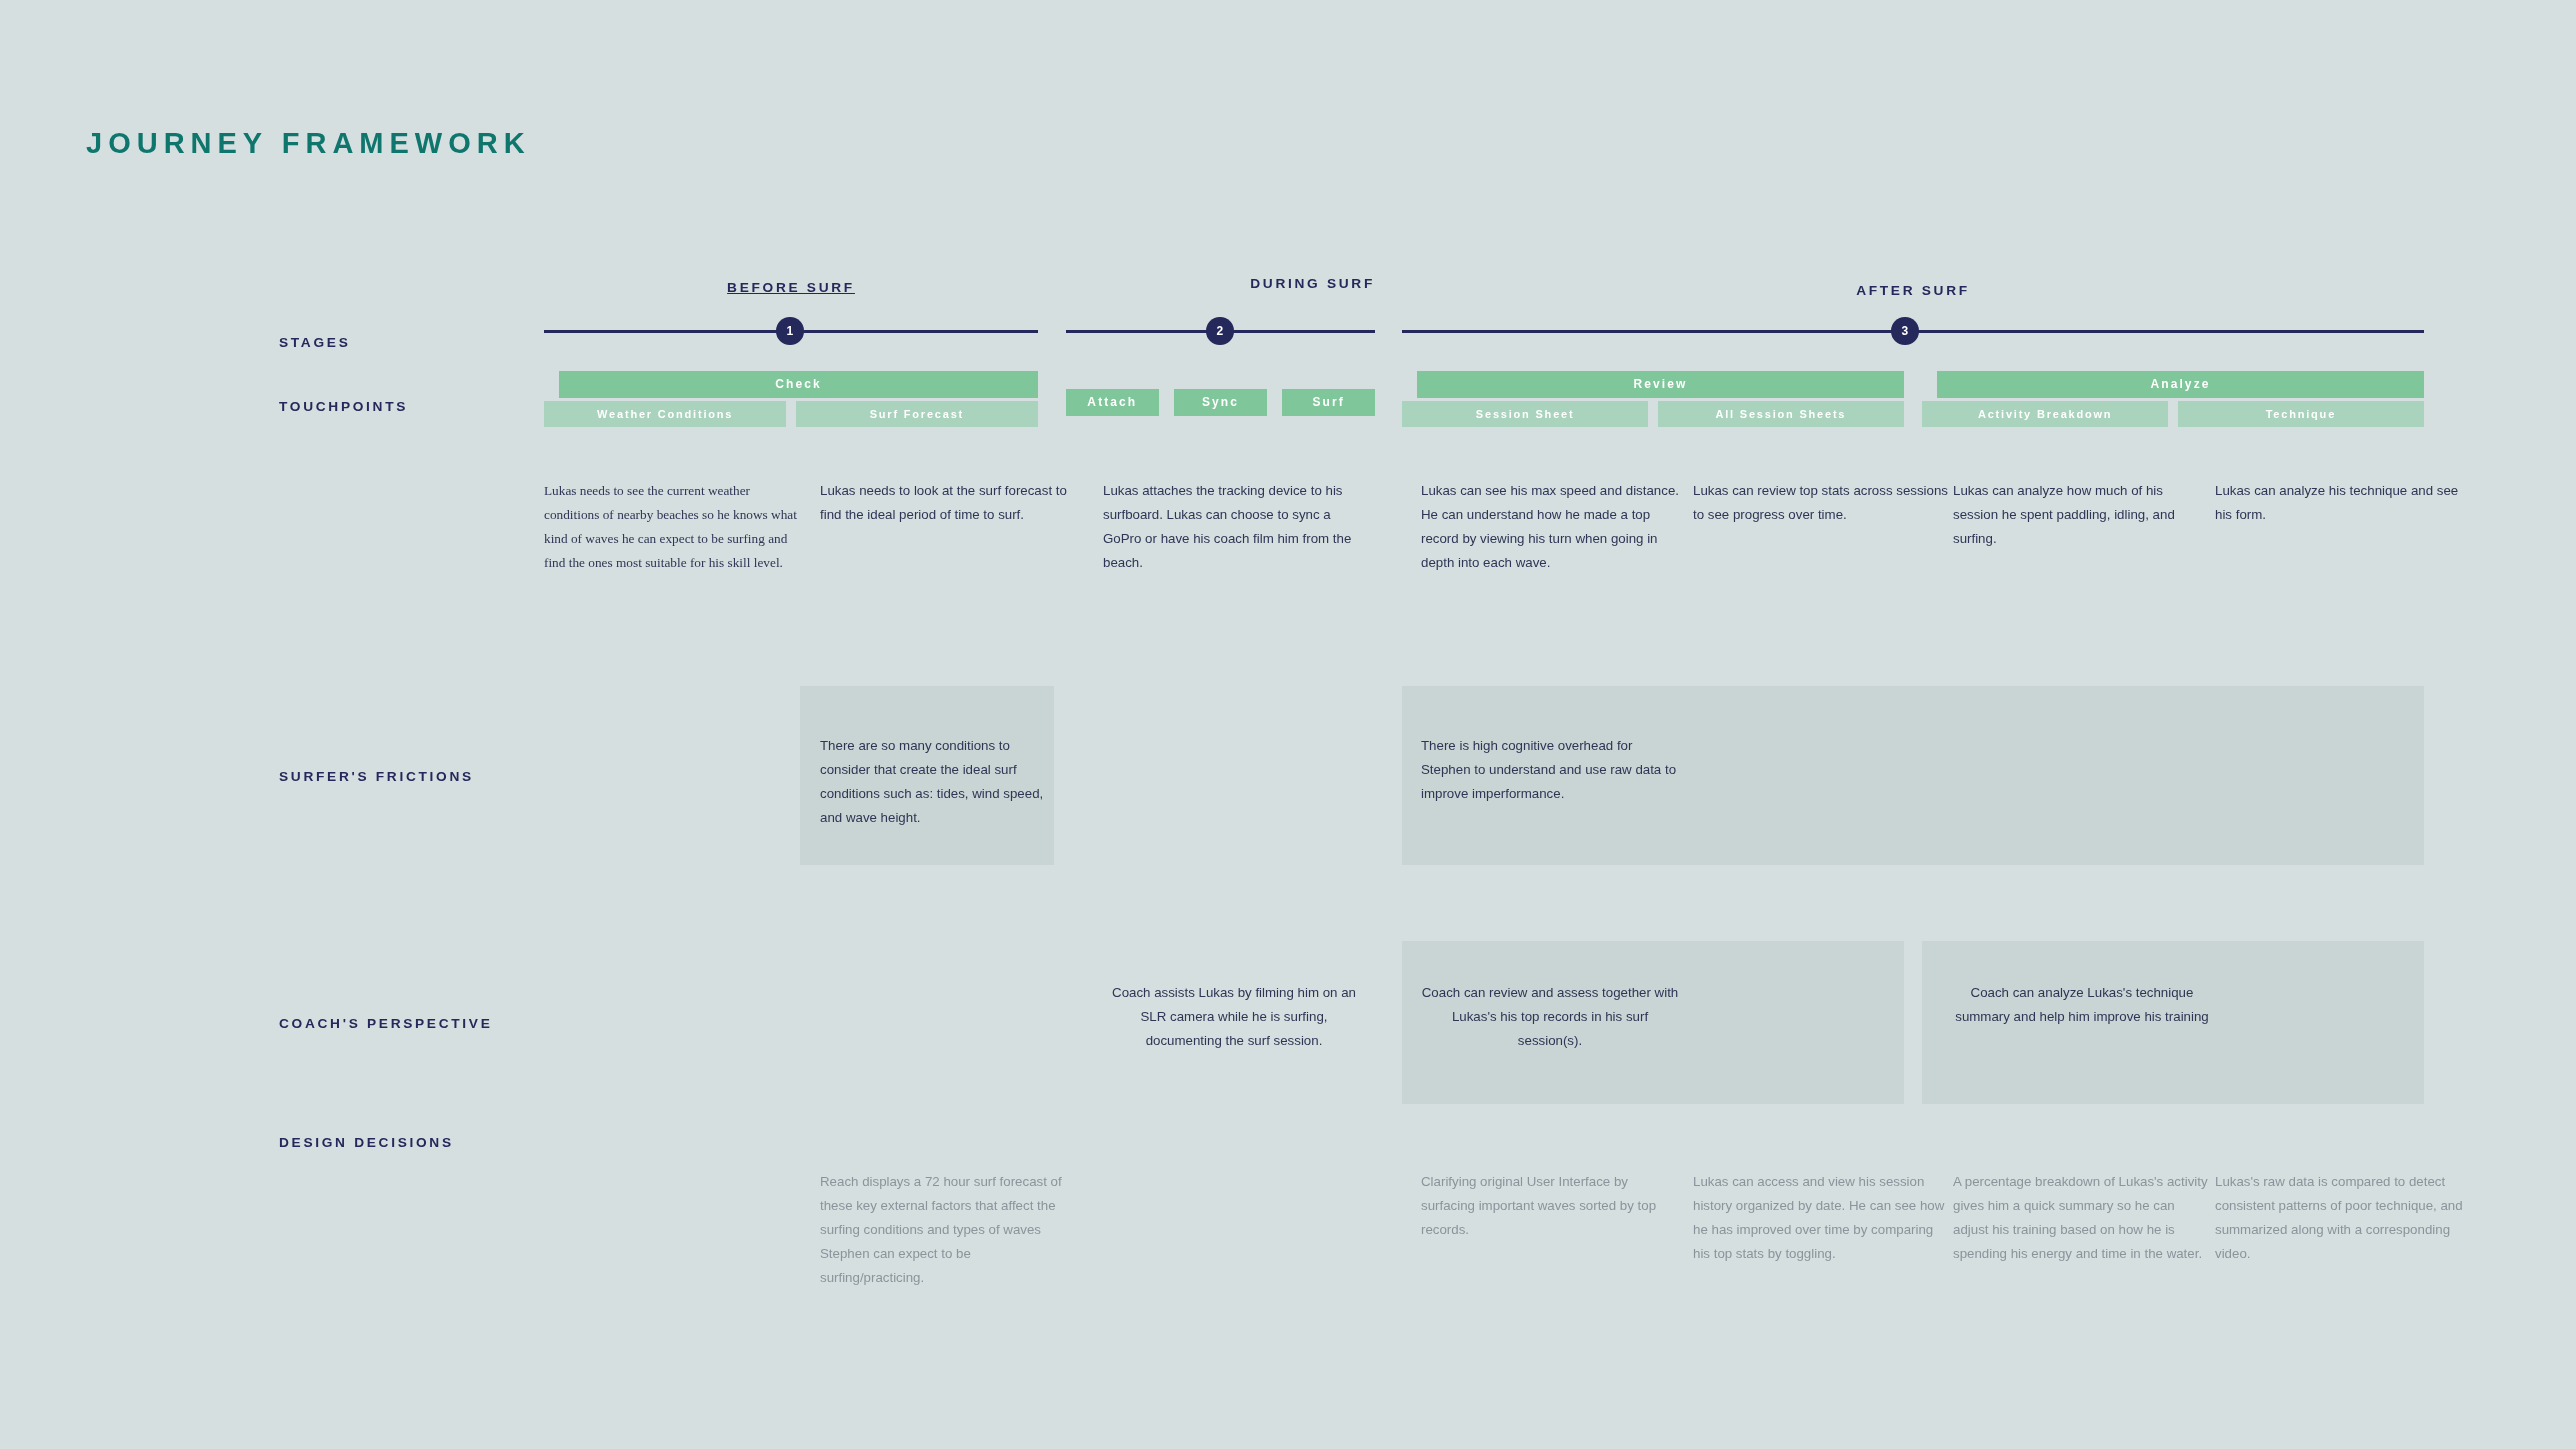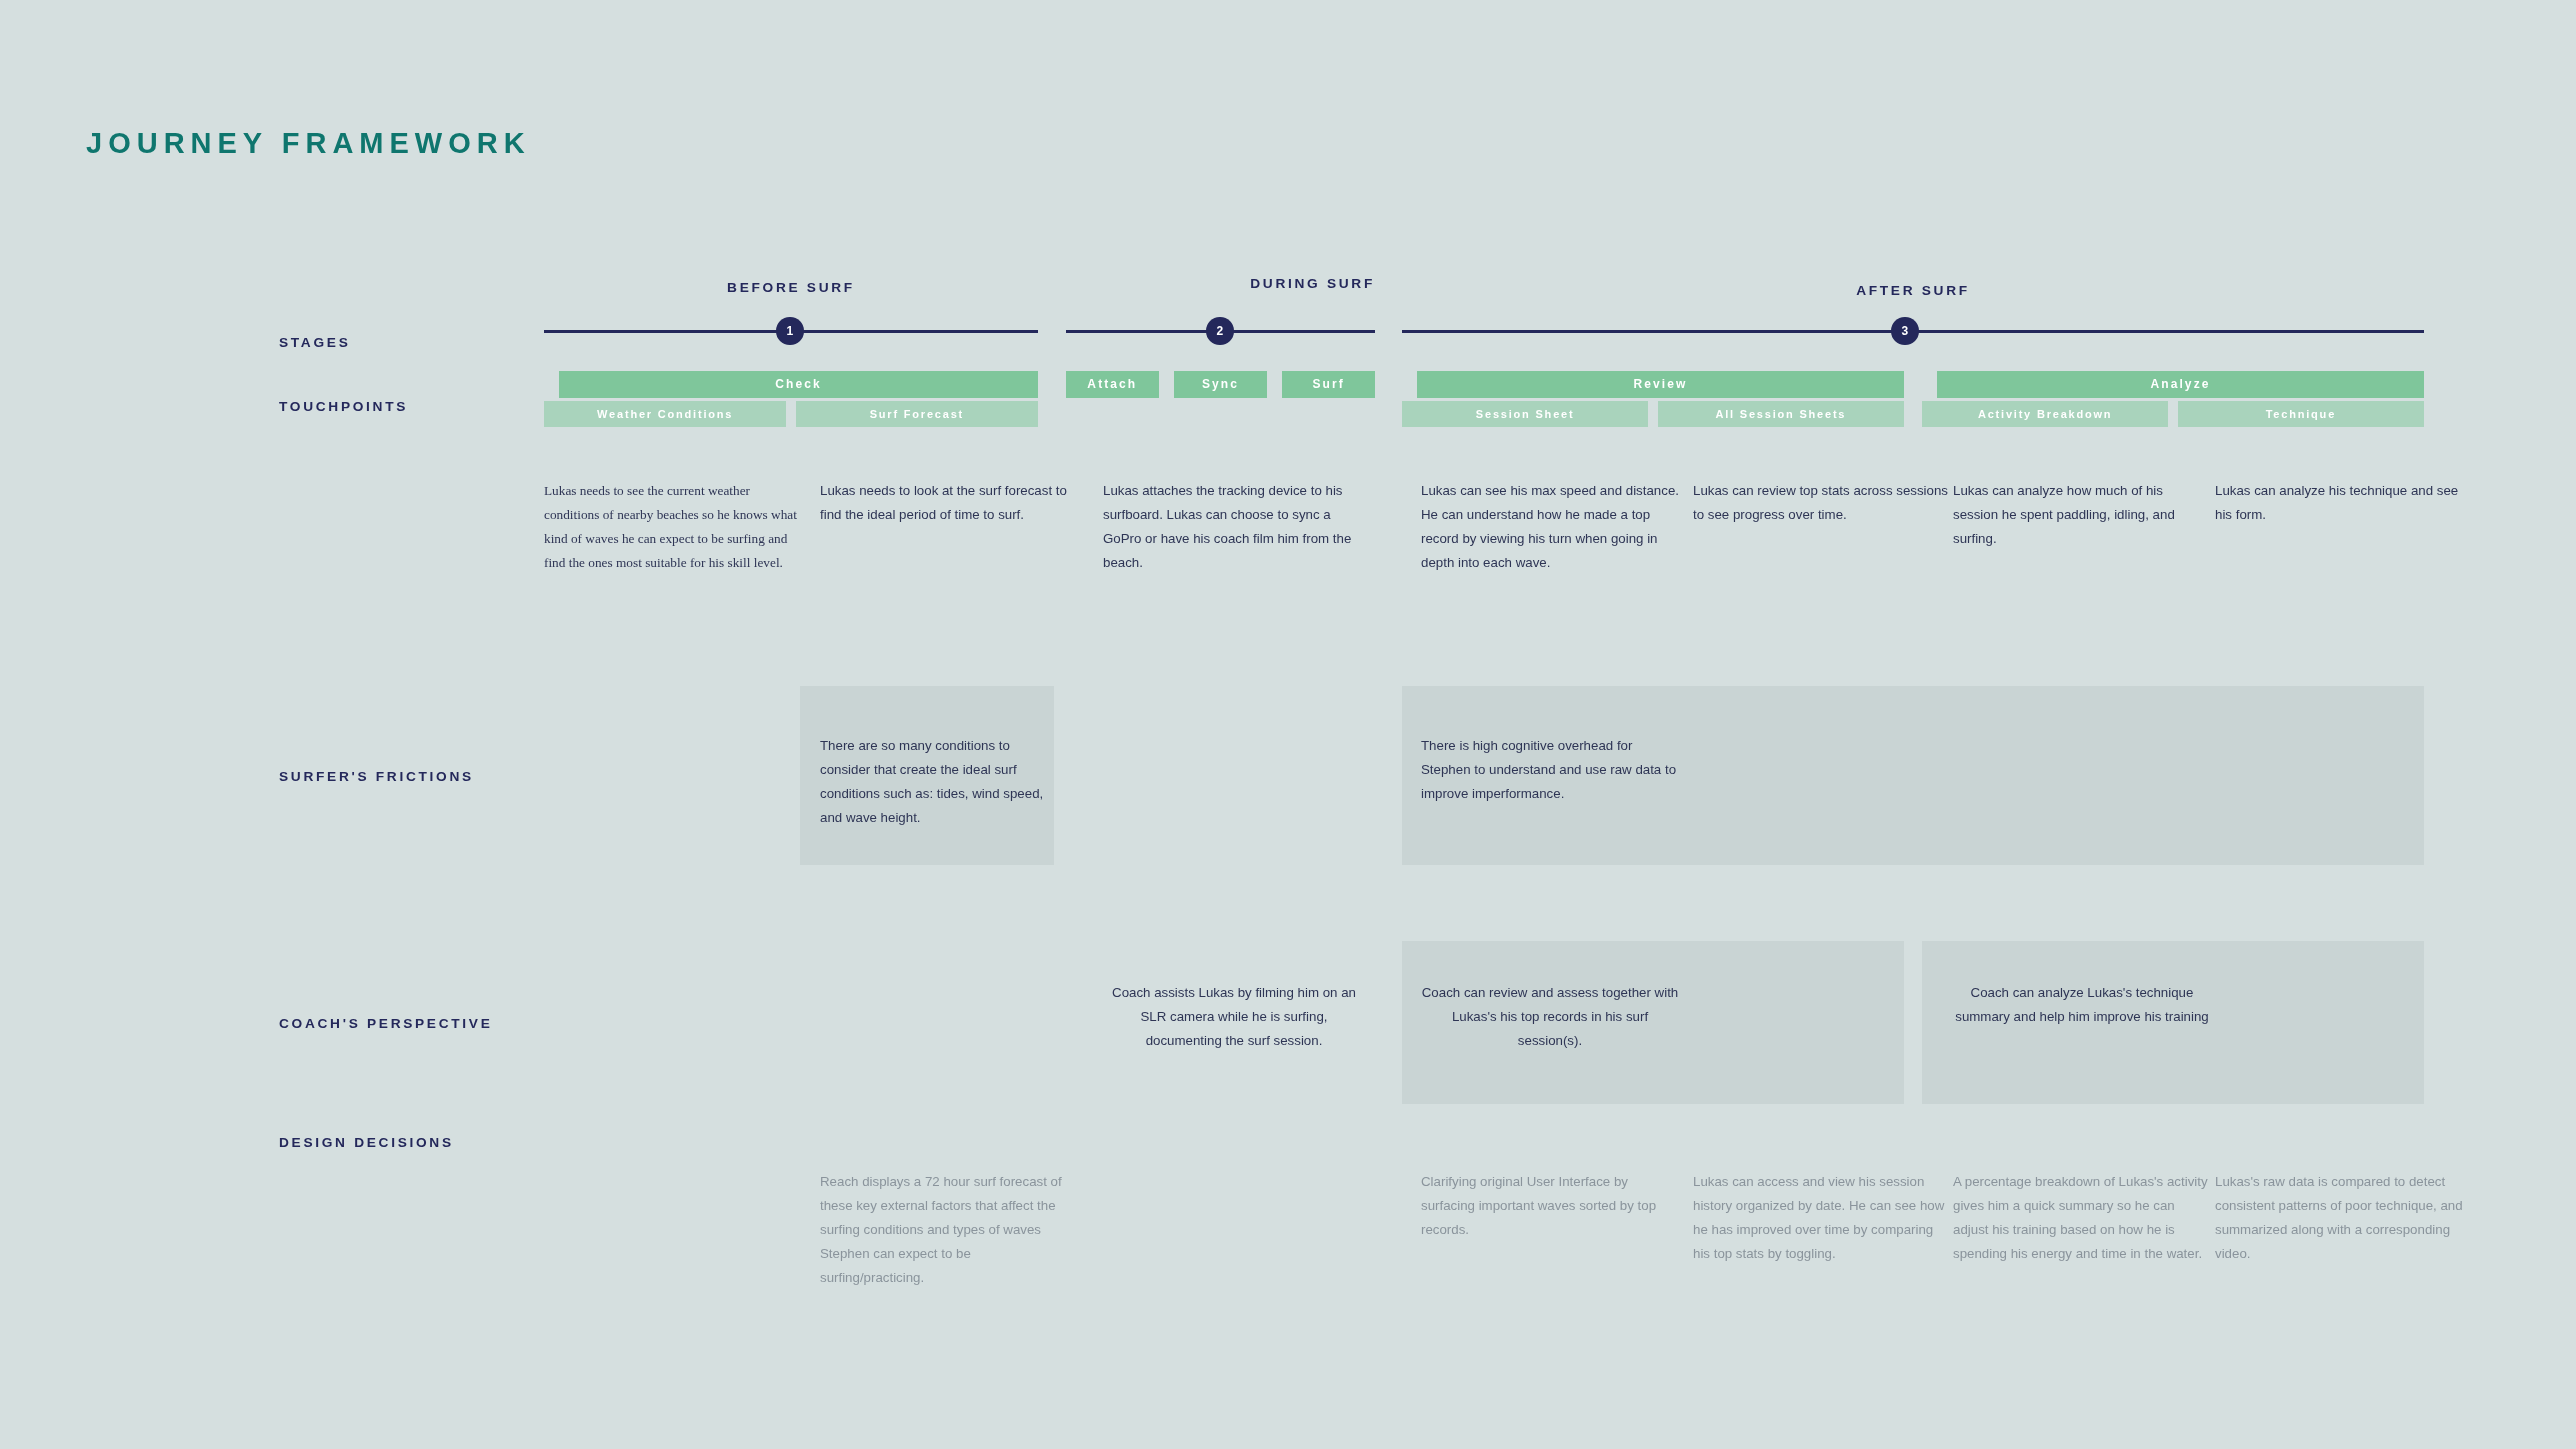--- a/index.html
+++ b/index.html
@@ -46,21 +46,21 @@
   
   .stage-head {
     position: absolute;
     font-size: 13.7px;
     font-weight: bold;
     letter-spacing: 2.7px;
     color: #24285b;
     text-align: center;
     white-space: nowrap;
   }
-  .stage-head.s1 { left: 544px;  width: 494px; top: 280px; }
+  .stage-head.s1 { left: 544px;  width: 494px; top: 280px; text-decoration: underline; }
   .stage-head.s2 { left: 1066px; width: 309px; top: 276px; text-align: right; }
   .stage-head.s3 { left: 1402px; width: 1022px; top: 283px; }
 
   
   .timeline {
     position: absolute;
     height: 2.6px;
     background: #24285b;
   }
   .timeline.t1 { left: 544px;  width: 494px;  top: 330px; }
@@ -122,21 +122,21 @@
     height: 27px;
     line-height: 27px;
     text-align: center;
     font-size: 12px;
     font-weight: bold;
     letter-spacing: 2.1px;
   }
 
   
   .tp-check    { left: 544px;  top: 371px; width: 494px; }
-  .tp-during   { left: 1066px; top: 371px; width: 309px; display: flex; gap: 15.5px; }
+  .tp-during   { left: 1066px; top: 389px; width: 309px; display: flex; gap: 15.5px; }
   .tp-during .tp-solo { flex: 1 1 0; }
   .tp-review   { left: 1402px; top: 371px; width: 502px; }
   .tp-analyze  { left: 1922px; top: 371px; width: 502px; }
 
   
   .cell {
     position: absolute;
     font-size: 13.3px;
     line-height: 24px;
     color: #2e3555;

